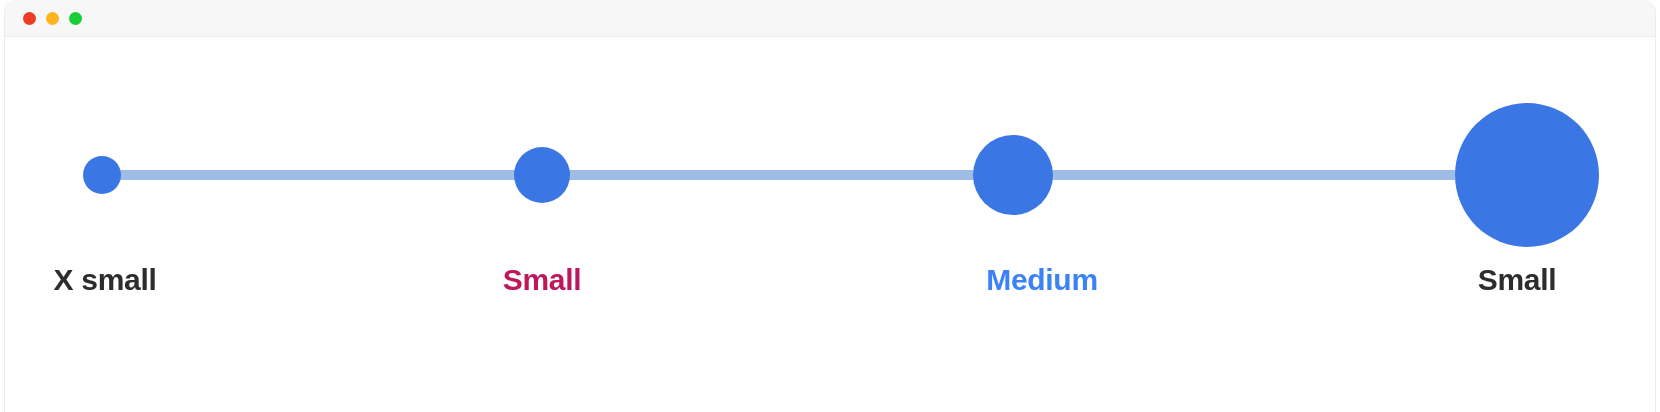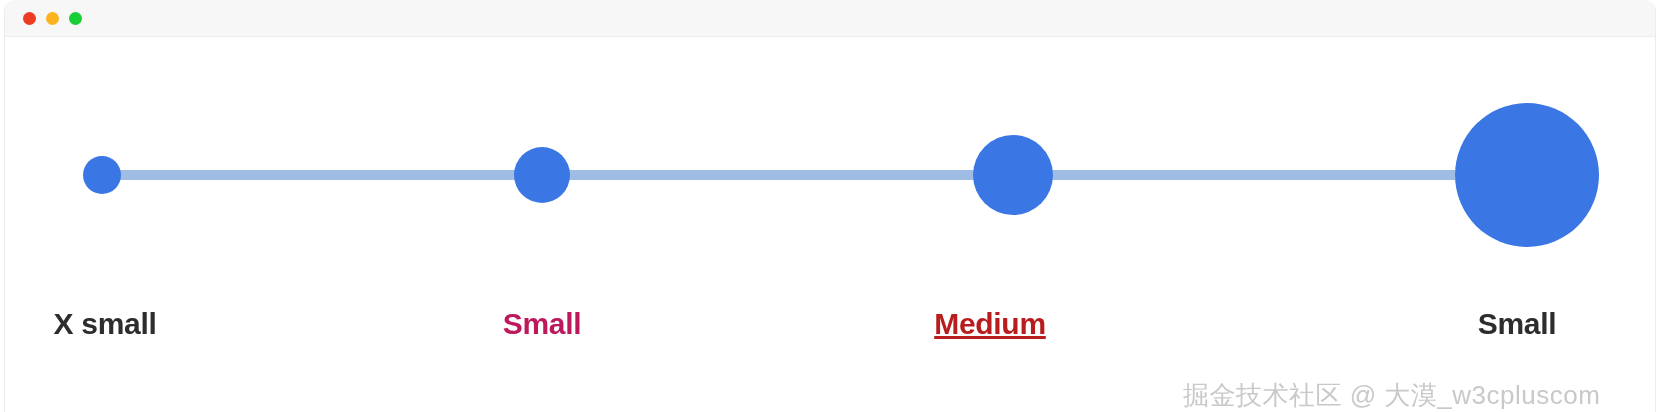--- a/index.html
+++ b/index.html
@@ -89,21 +89,20 @@
     transform: translate(-50%, -50%);
   }
 
   
   .labels {
     position: absolute;
     left: 0;
     top: 225px;
     width: 100%;
     height: 70px;
-    margin-top: 44px;
   }
   .label {
     position: absolute;
     transform: translateX(-50%);
     font-family: "Liberation Sans", sans-serif;
     font-weight: bold;
     font-size: 30px;
     color: #2d2d2d;
     white-space: nowrap;
     letter-spacing: -0.3px;
@@ -140,20 +139,19 @@
       <div class="track" style="left: 97px; width: 1353px; height: 10px; background: rgb(158, 188, 228); top: 132px;"></div>
       <div class="node" style="width: 38px; height: 38px; left: 97px; top: 137px; background: rgb(58, 118, 228);"></div>
       <div class="node" style="width: 56px; height: 56px; left: 537px; top: 137px; background: rgb(58, 118, 228);"></div>
       <div class="node" style="width: 80px; height: 80px; left: 1008px; top: 137px; background: rgb(58, 118, 228);"></div>
       <div class="node" style="width: 144px; height: 144px; left: 1522px; top: 137px; background: rgb(58, 118, 228);"></div>
     </div>
 
     <div class="labels">
       <div class="label" style="left: 100px; color: rgb(45, 45, 45);">X small</div>
       <div class="label" style="left: 537px; color: #be185d;">Small</div>
-      <div class="label" style="left: 985px; color: #b91c1c; text-decoration: underline;">Medium</div>
+      <div class="label" style="left: 1037px; color: #3b82f6;">Medium</div>
       <div class="label" style="left: 1512px; color: rgb(45, 45, 45);">Small</div>
     </div>
 
-    <div class="watermark" style="color: rgb(201, 201, 201);">掘金技术社区 @ 大漠_w3cpluscom</div>
 
   </div>
 </div>
 
 </body></html>

